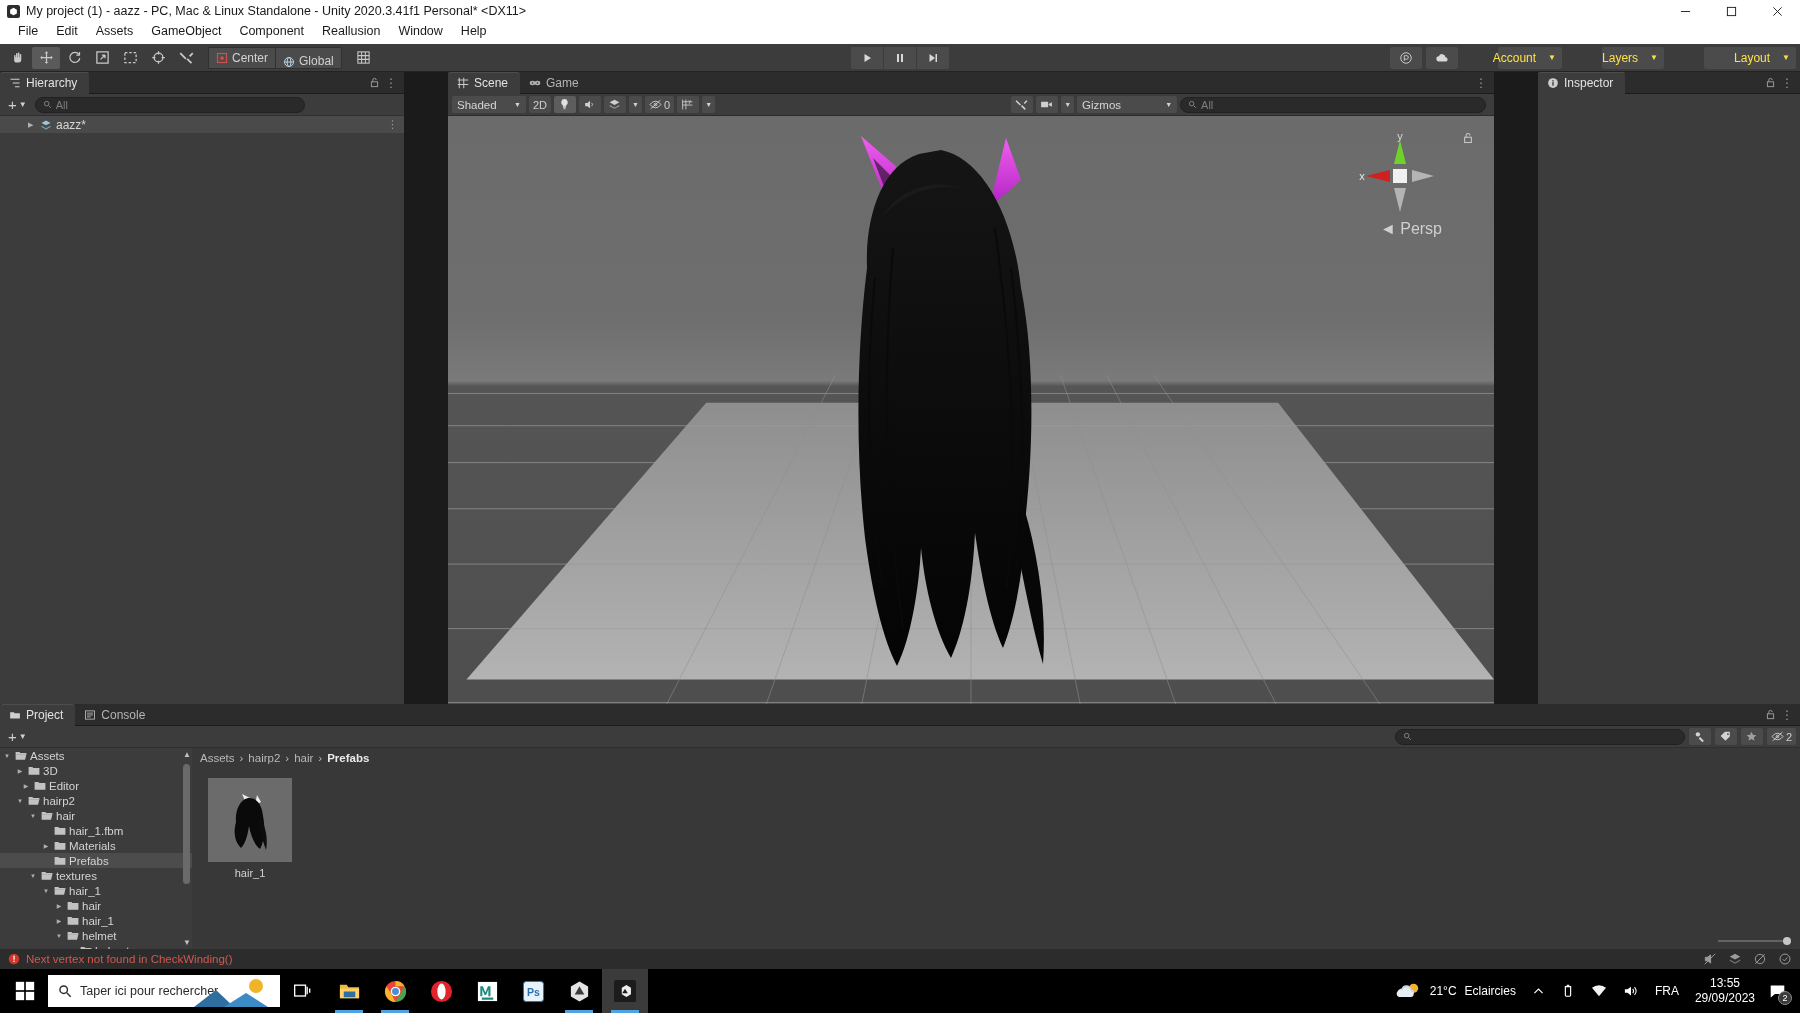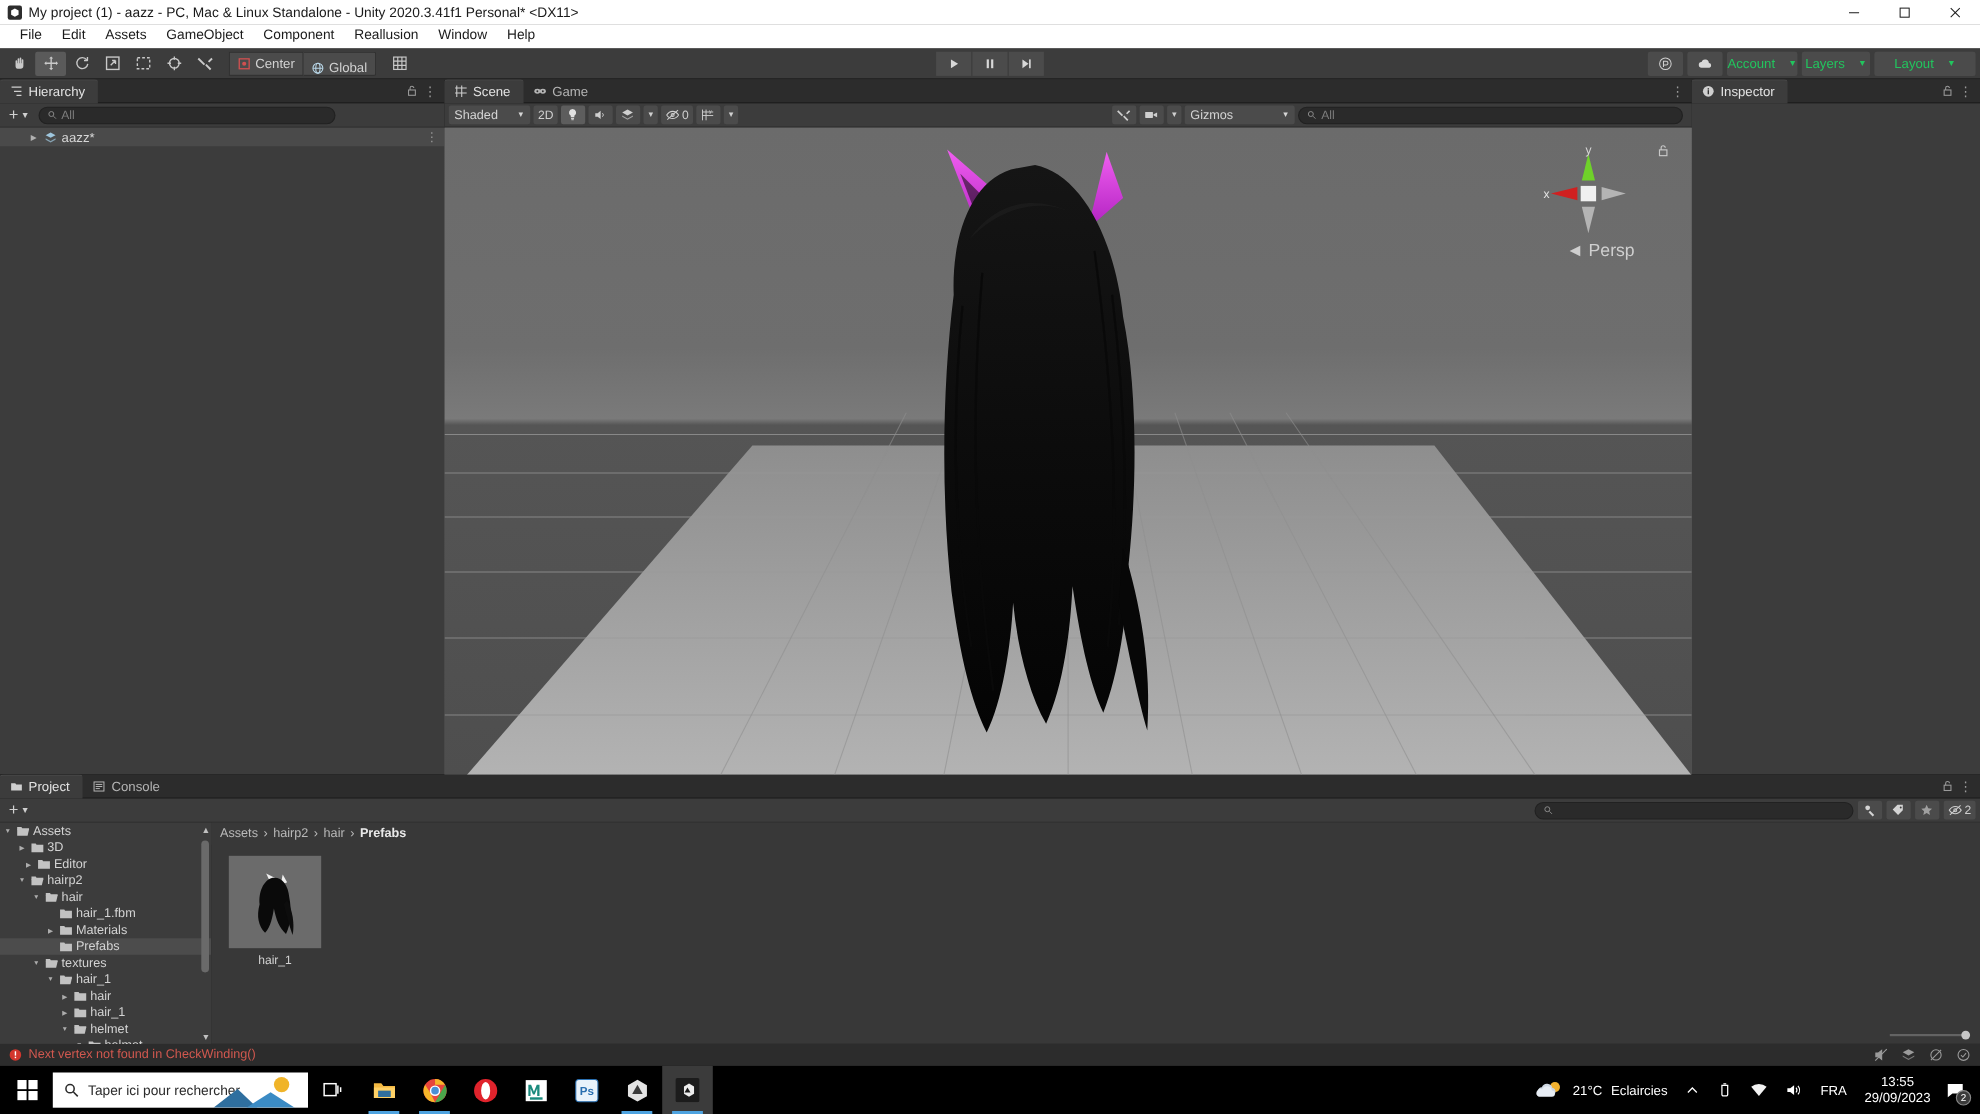--- a/index.html
+++ b/index.html
@@ -37,25 +37,25 @@
   .pivbtn:first-of-type{ border-radius:2px 0 0 2px; }
   .play{ display:flex; position:absolute; left:50%; transform:translateX(-50%); gap:1px; }
   .pbtn{ width:32px; height:22px; background:#4b4b4b; display:flex; align-items:center;
     justify-content:center; color:#d8d8d8; }
   .pbtn svg{ width:12px; height:12px; }
   .tbright{ margin-left:auto; display:flex; align-items:center; gap:4px; }
   .tbsq{ width:32px; height:22px; background:#4b4b4b; border-radius:2px; display:flex;
     align-items:center; justify-content:center; }
   .tbsq svg{ width:14px; height:14px; }
   .dd{ height:22px; background:#4b4b4b; border-radius:2px; display:flex; align-items:center;
-    justify-content:center; padding:0 6px; font-size:12px; color:#22c55e; }
+    justify-content:flex-end; padding:0 6px; font-size:12px; color:#fde047;margin-left:36px; }
   .dd .car{ margin-left:12px; font-size:8px; }
 
   
-  .body{ flex:1; display:flex; background:#1b1b1b; min-height:0; }
+  .body{ flex:1; display:flex; background:#1b1b1b; min-height:0;gap:44px; }
   .col{ display:flex; flex-direction:column; min-height:0; }
 
   
   .ptabs{ height:22px; background:#2c2c2c; display:flex; align-items:center; flex:none;
     border-bottom:1px solid #1b1b1b; }
   .ptab{ height:22px; display:flex; align-items:center; gap:5px; padding:0 12px 0 9px;
     font-size:12px; color:#b4b4b4; }
   .ptab.act{ background:#3c3c3c; color:#e3e3e3; border-top:1px solid #4d4d4d;
      border-radius:3px 3px 0 0; }
   .ptab svg{ width:12px; height:12px; }

